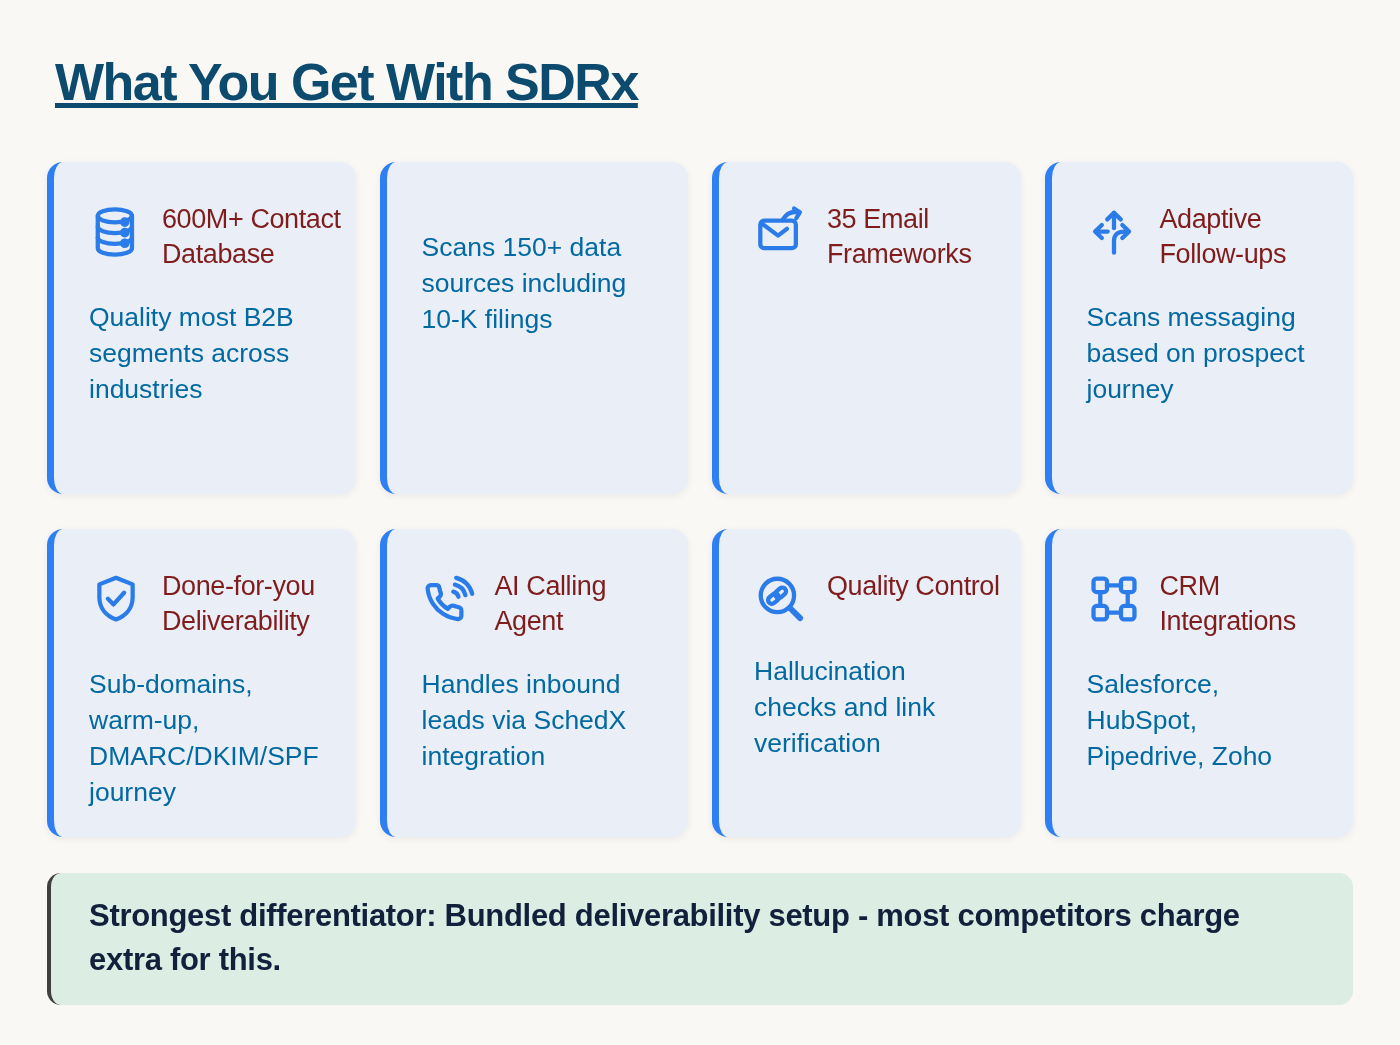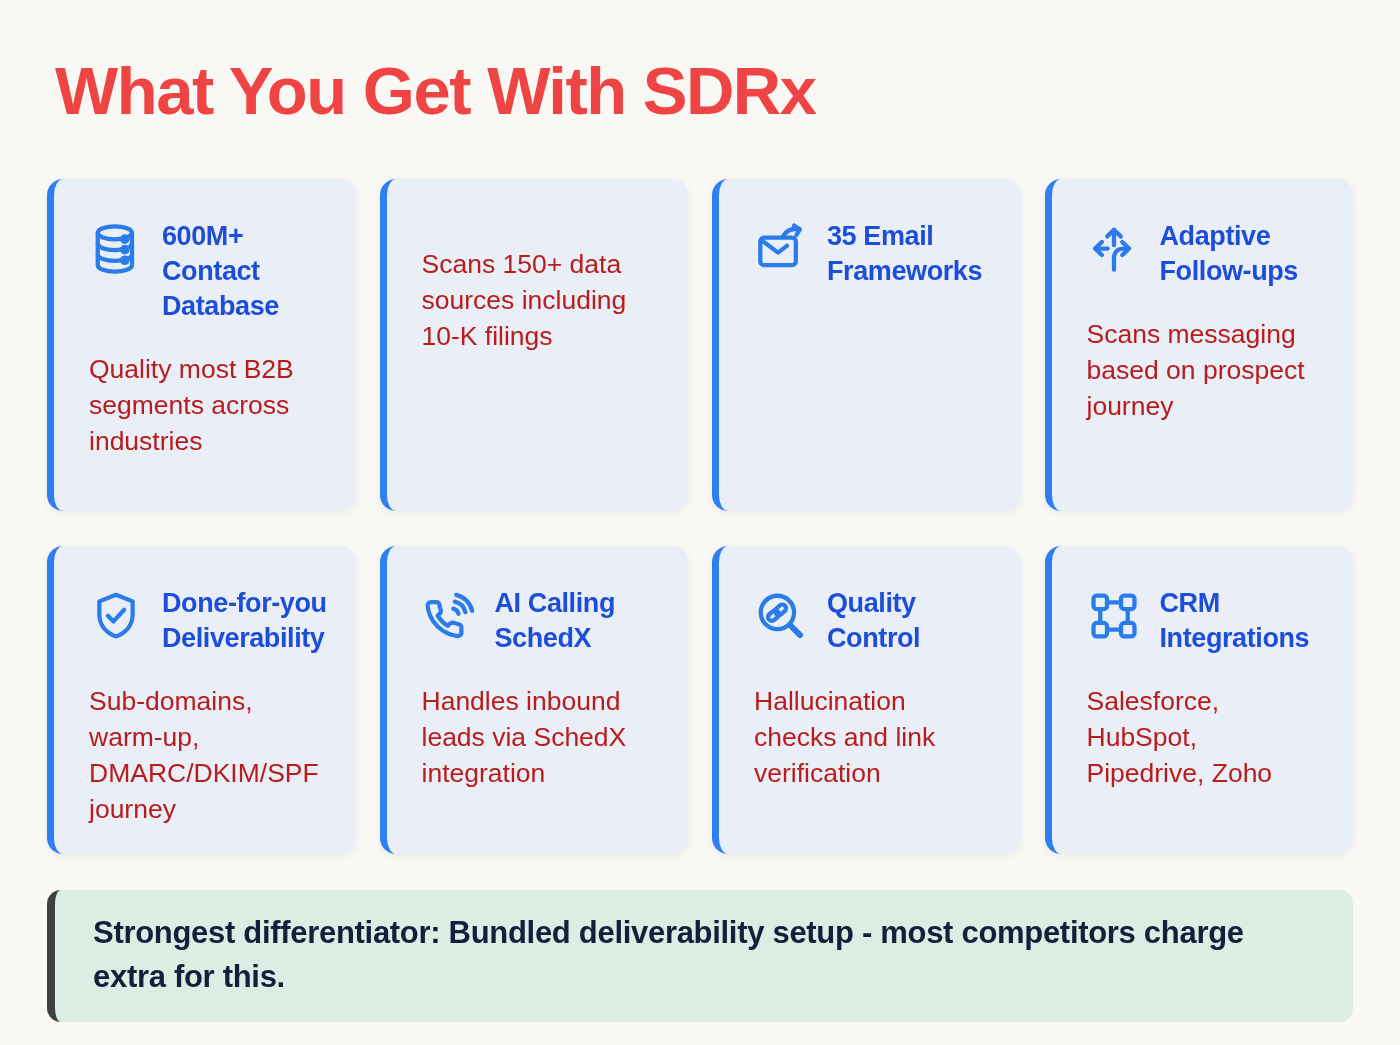--- a/index.html
+++ b/index.html
@@ -7,24 +7,25 @@
   body {
     width: 1400px; height: 1045px;
     background: #faf8f4;
     font-family: "Liberation Sans", sans-serif;
     overflow: hidden;
   }
   .container { padding: 42px 47px 0 47px; }
 
   .page-title {
     margin: 10px 0 0 8px;
-    font-size: 67px;
+    font-size: 52px;
     font-weight: bold;
     letter-spacing: -1.5px;
-    color: #ef4444;
+    color: #0c4a6e;
+    text-decoration: underline;
   }
 
   .cards {
     margin-top: 50px;
     display: grid;
     grid-template-columns: repeat(4, 1fr);
     grid-template-rows: 332px 308px;
     column-gap: 24px;
     row-gap: 35px;
   }
@@ -37,36 +38,36 @@
     box-shadow: 0 2px 7px rgba(25,45,85,0.07);
   }
   .card-header { display: flex; align-items: flex-start; gap: 19px; }
   .icon-box { width: 54px; height: 54px; flex: 0 0 54px; margin-top: 3px; }
   .icon-box svg { width: 54px; height: 54px; display: block; }
   .icon-stroke {
     fill: none; stroke: #2b7ce9;
     stroke-width: 1.9; stroke-linecap: round; stroke-linejoin: round;
   }
   .card-title {
-    font-size: 27px; font-weight: bold;
+    font-size: 27px; font-weight: normal;
     line-height: 1.3; letter-spacing: -0.4px;
-    color: #1d4ed8; max-width: 185px;
+    color: #7f1d1d; max-width: 185px;
   }
   .card-desc {
     margin-top: 27px;
     font-size: 26.5px; line-height: 1.36;
-    color: #b91c1c; max-width: 220px;
+    color: #0369a1; max-width: 220px;
   }
   .card:nth-of-type(3) .card-desc { max-width: 205px; }
   .card:nth-of-type(5) .card-desc { max-width: 236px; }
 
   .callout {
     margin-top: 36px;
     background: #dcede3;
-    border-left: 8px solid #404040;
+    border-left: 4px solid #404040;
     border-radius: 14px;
     padding: 21px 38px 23px 38px;
   }
   .callout-text {
     font-size: 31px; font-weight: bold;
     line-height: 1.42; letter-spacing: -0.3px;
     color: #13203c; max-width: 1220px;
   }
 </style>
 </head>
@@ -158,21 +159,21 @@
         <div class="icon-box">
           <svg viewBox="0 0 24 24">
             <g class="icon-stroke">
               <path d="M17.5 17.2v2.2a1.5 1.5 0 0 1-1.64 1.5 15 15 0 0 1-6.52-2.32 14.7 14.7 0 0 1-4.53-4.53A15 15 0 0 1 2.5 7.5 1.5 1.5 0 0 1 4 5.86h2.26a1.5 1.5 0 0 1 1.5 1.29c.1.72.27 1.43.53 2.12a1.5 1.5 0 0 1-.34 1.58l-.96.96a12 12 0 0 0 4.53 4.53l.96-.96a1.5 1.5 0 0 1 1.58-.34c.69.26 1.4.43 2.12.53a1.5 1.5 0 0 1 1.32 1.65z"></path>
               <path d="M13.9 8.7a3.2 3.2 0 0 1 2.3 2.3"></path>
               <path d="M14.6 5.6a6.3 6.3 0 0 1 4.7 4.7"></path>
               <path d="M15.2 2.6a9.5 9.5 0 0 1 7.1 7.1"></path>
             </g>
           </svg>
         </div>
-        <div class="card-title">AI Calling SchedX</div>
+        <div class="card-title">AI Calling Agent</div>
       </div>
       <div class="card-desc">Handles inbound leads via SchedX integration</div>
     </div>
 
     <div class="card">
       <div class="card-header">
         <div class="icon-box">
           <svg viewBox="0 0 24 24">
             <g class="icon-stroke">
               <circle cx="10.4" cy="10.4" r="7.4"></circle>

